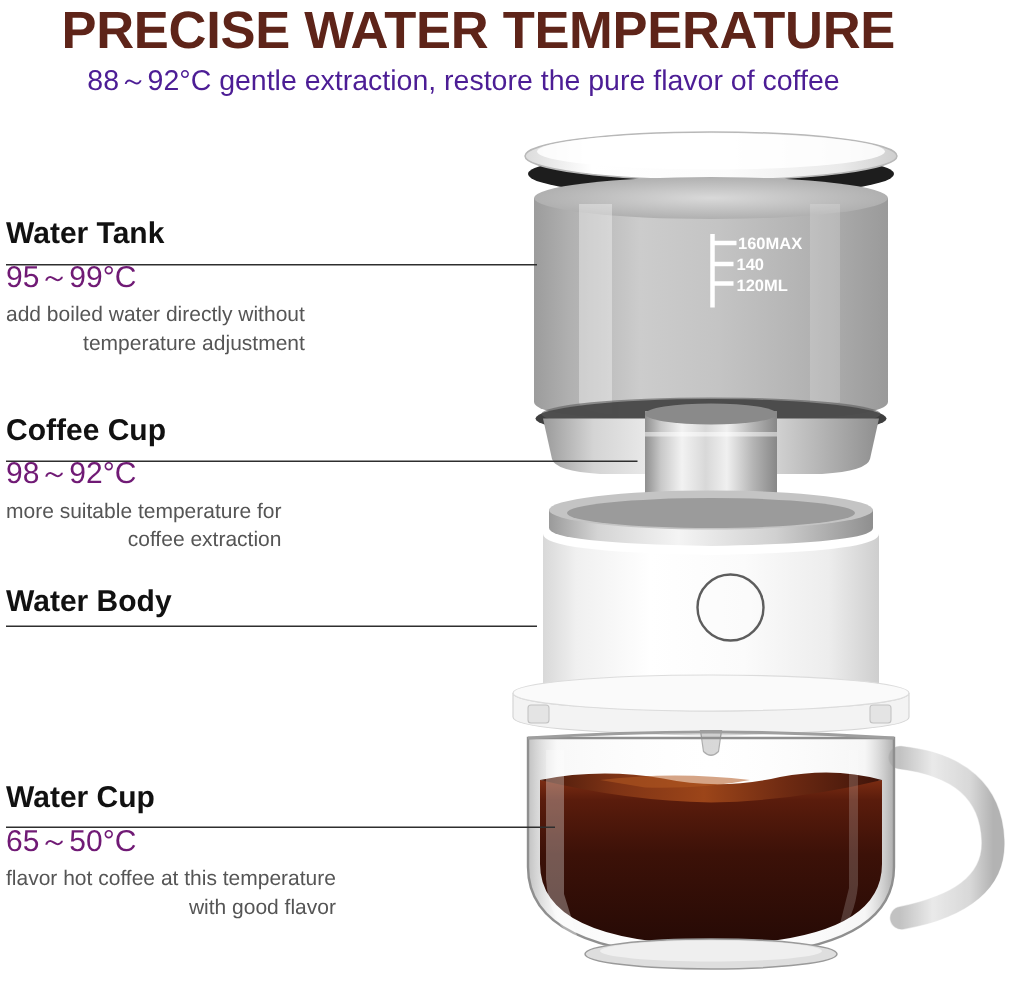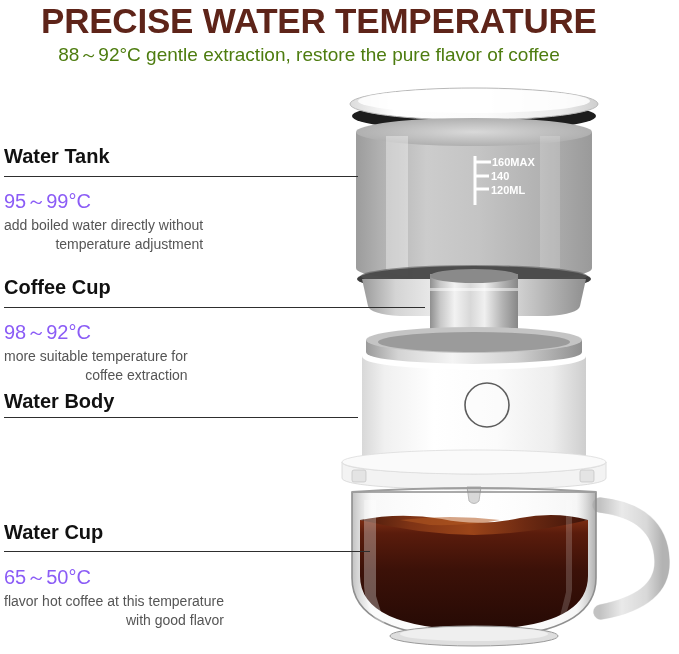--- a/index.html
+++ b/index.html
@@ -33,41 +33,40 @@
     line-height: 37px;
     font-weight: bold;
     letter-spacing: -0.2px;
     color: #5e2419;
     padding-top: 2px;
     white-space: nowrap;
   }
   #subtitle {
     font-size: 19px;
     line-height: 24px;
-    color: #4d7c0f;
+    color: #4c1d95;
     padding-top: 4px;
     white-space: nowrap;
   }
 
   
   .label-block { position: absolute; left: 4px; }
   .label-heading {
     font-size: 20px;
     line-height: 27px;
     font-weight: bold;
     color: #111111;
     white-space: nowrap;
   }
   .label-temp {
     font-size: 20px;
     line-height: 25px;
-    color: #8b5cf6;
+    color: #701a75;
     padding-top: 3px;
     white-space: nowrap;
-    margin-top: 16px;
   }
   .label-desc {
     font-size: 14px;
     line-height: 19px;
     color: #555555;
     padding-top: 2px;
     white-space: pre-line;
     text-align: right;
   }
 

